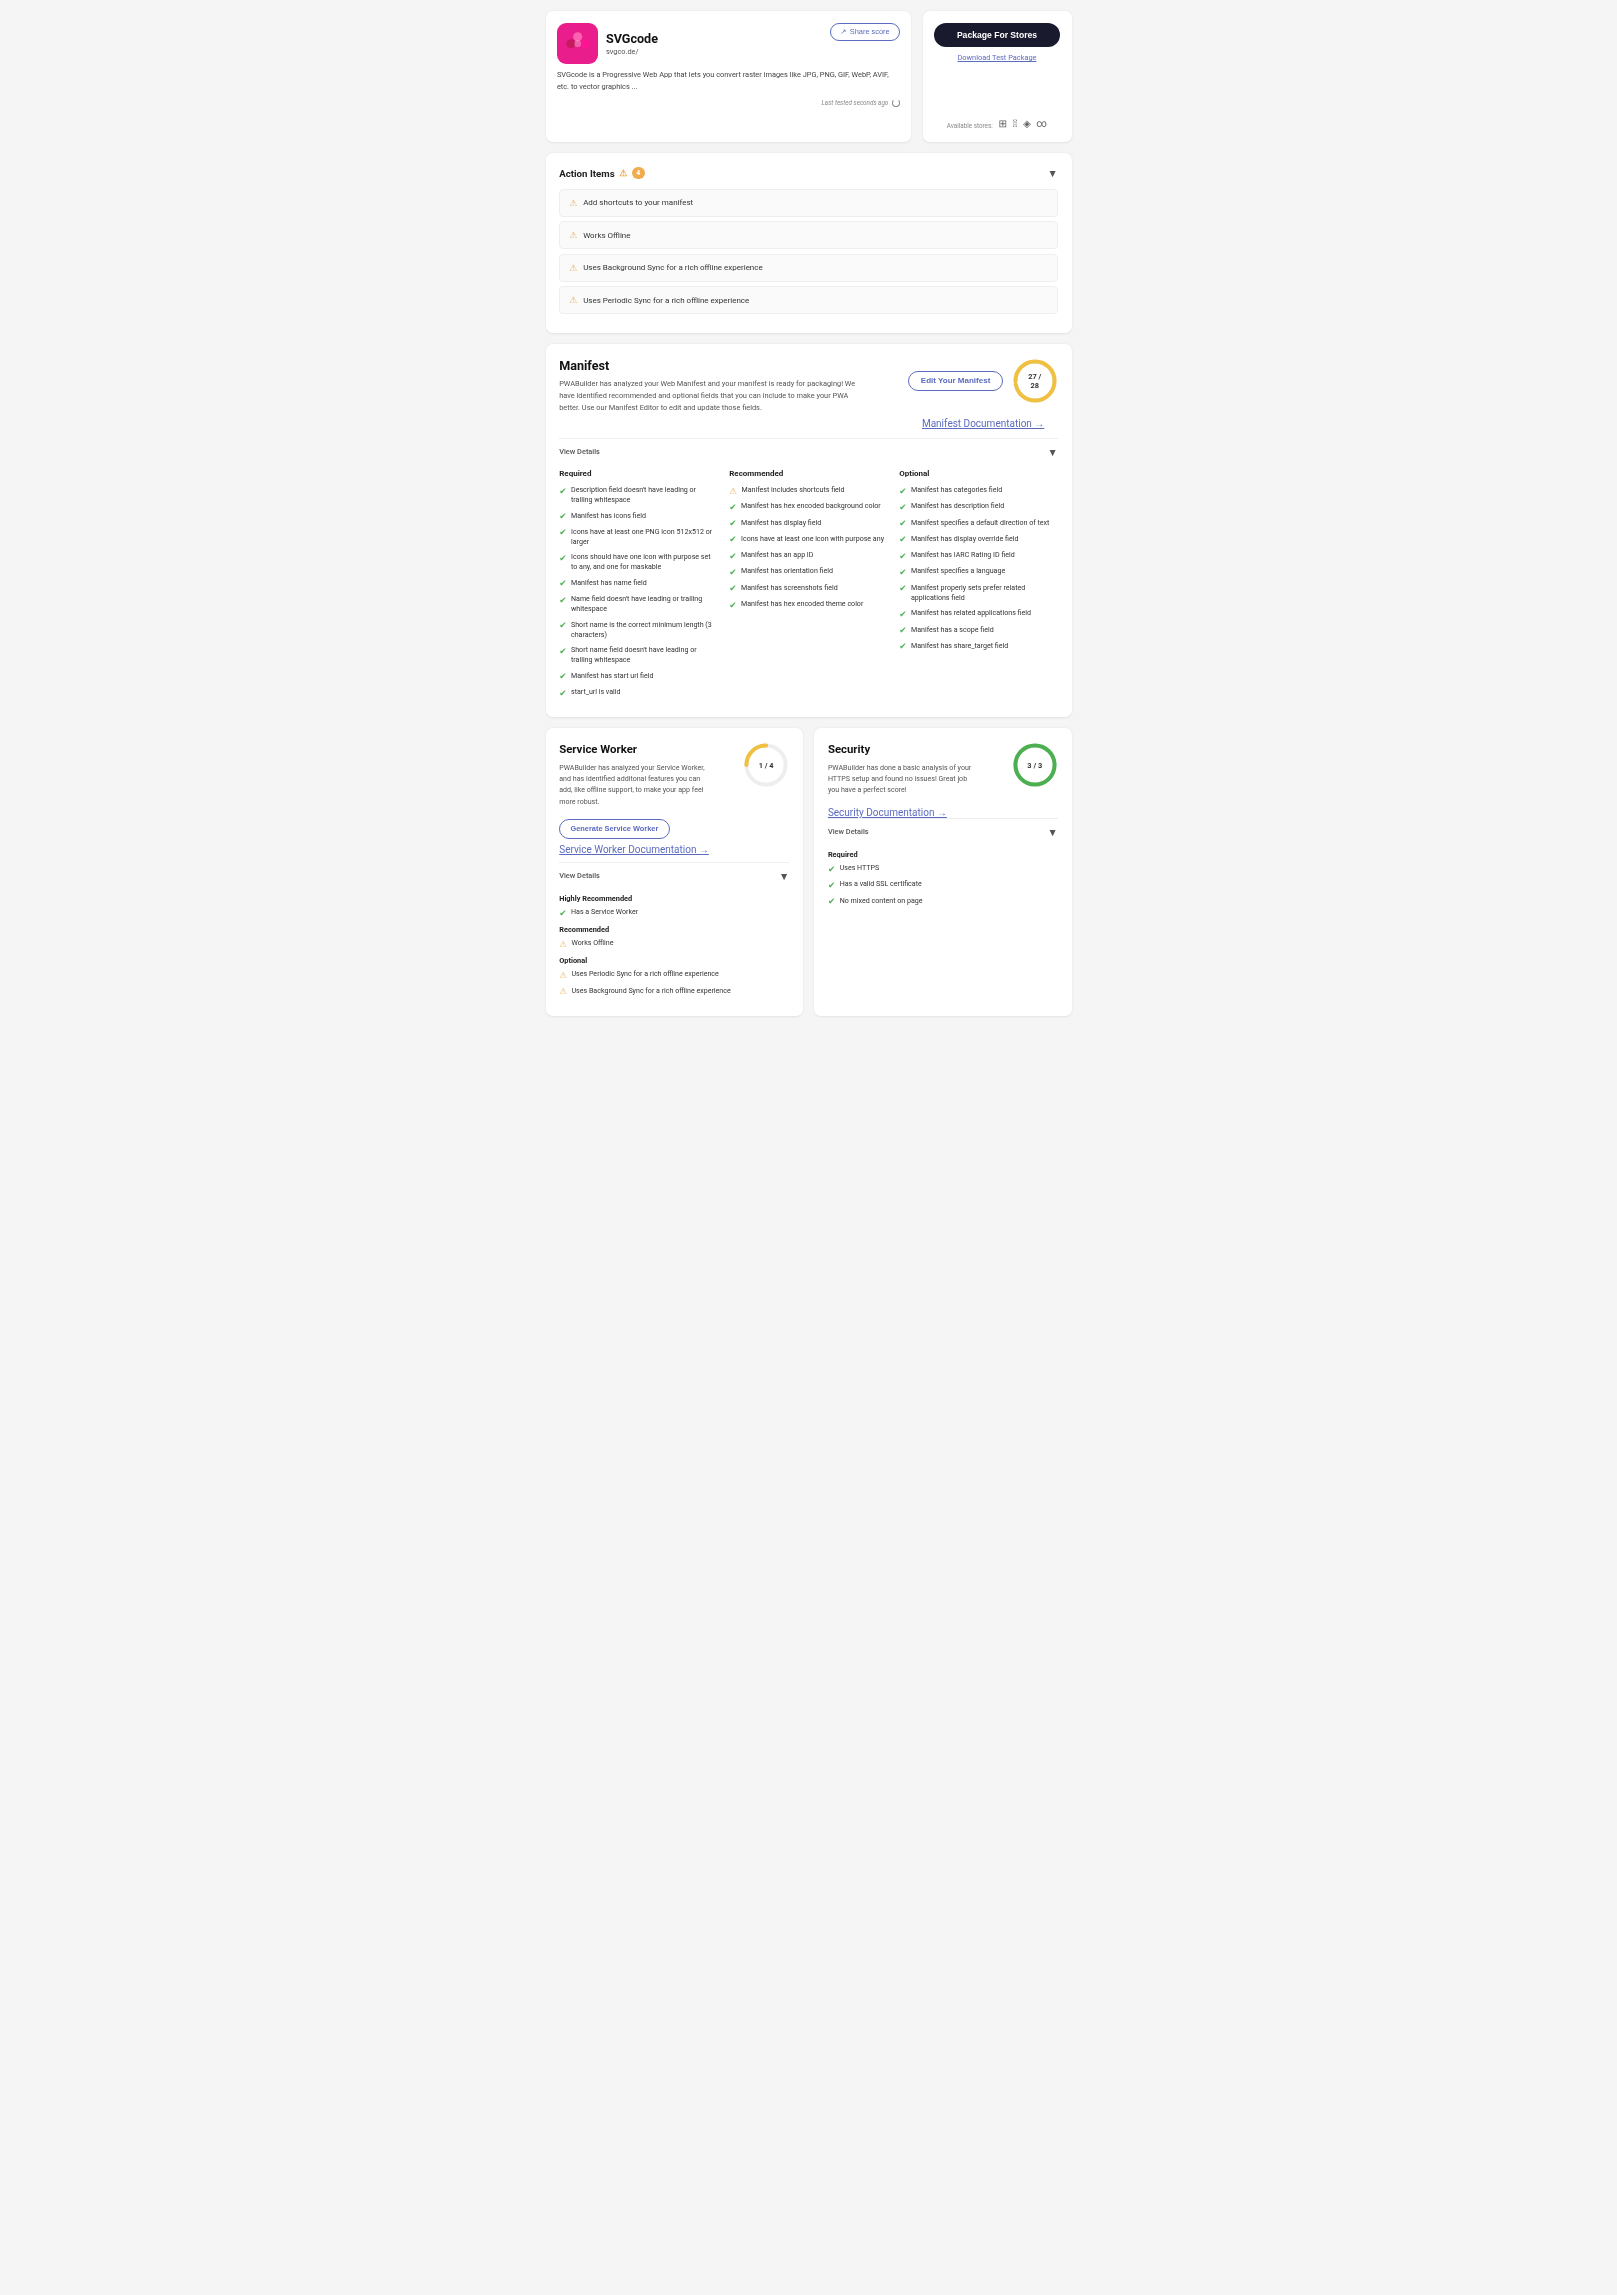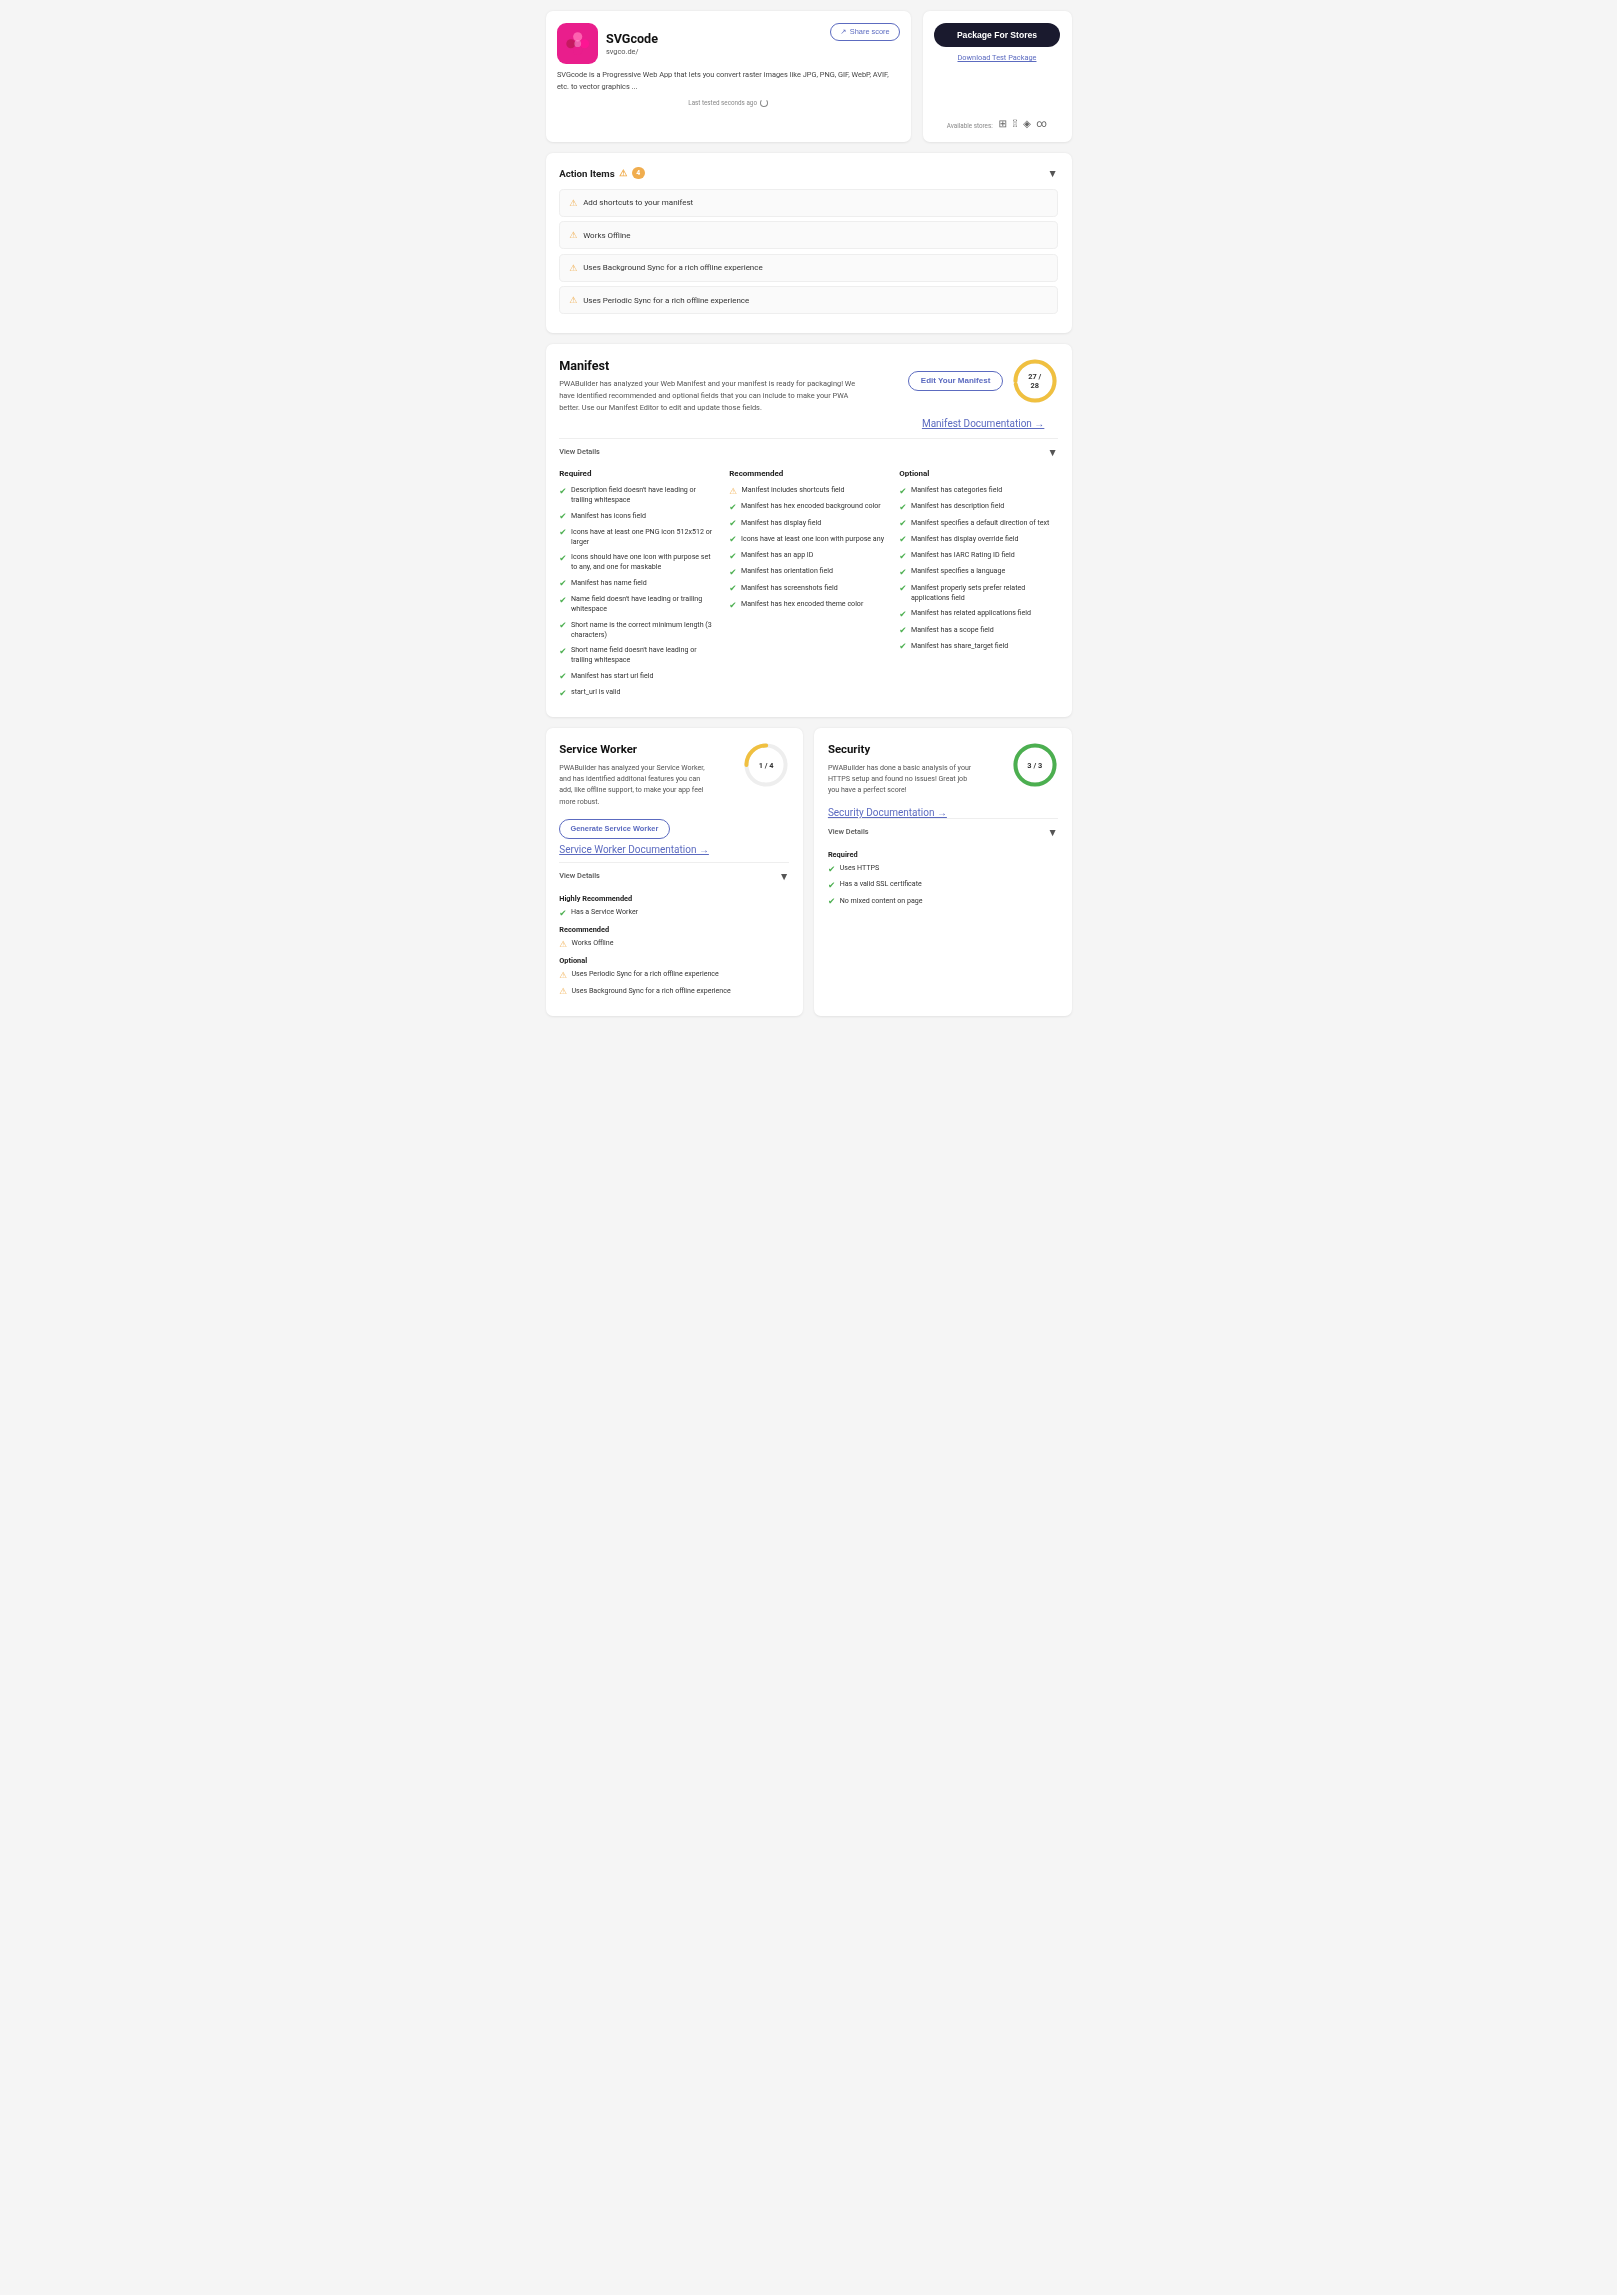--- a/index.html
+++ b/index.html
@@ -79,21 +79,22 @@
       gap: 3.4px;
       white-space: nowrap;
     }
     .last-tested {
       font-size: 6.3px;
       color: #888;
       margin-top: 6.9px;
       display: flex;
       align-items: center;
       gap: 3.4px;
-      justify-content: center;
+      justify-content: flex-end;
+      font-style: italic;
     }
     .refresh-icon {
       width: 8px;
       height: 8px;
       border: 1.1px solid #888;
       border-top-color: transparent;
       border-radius: 50%;
       display: inline-block;
     }
 

